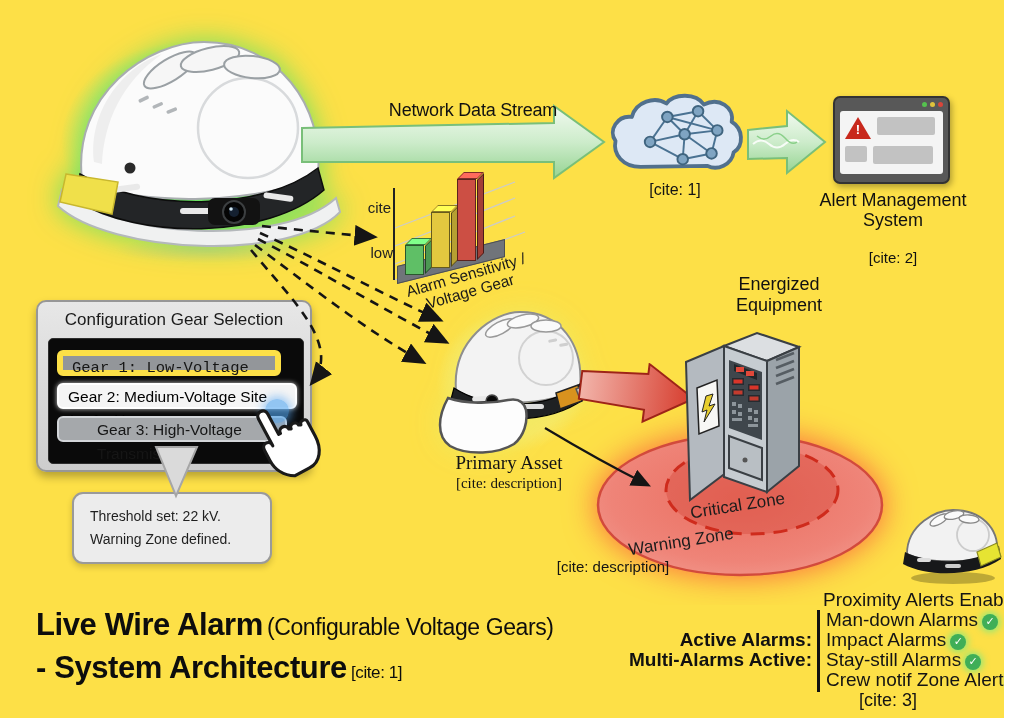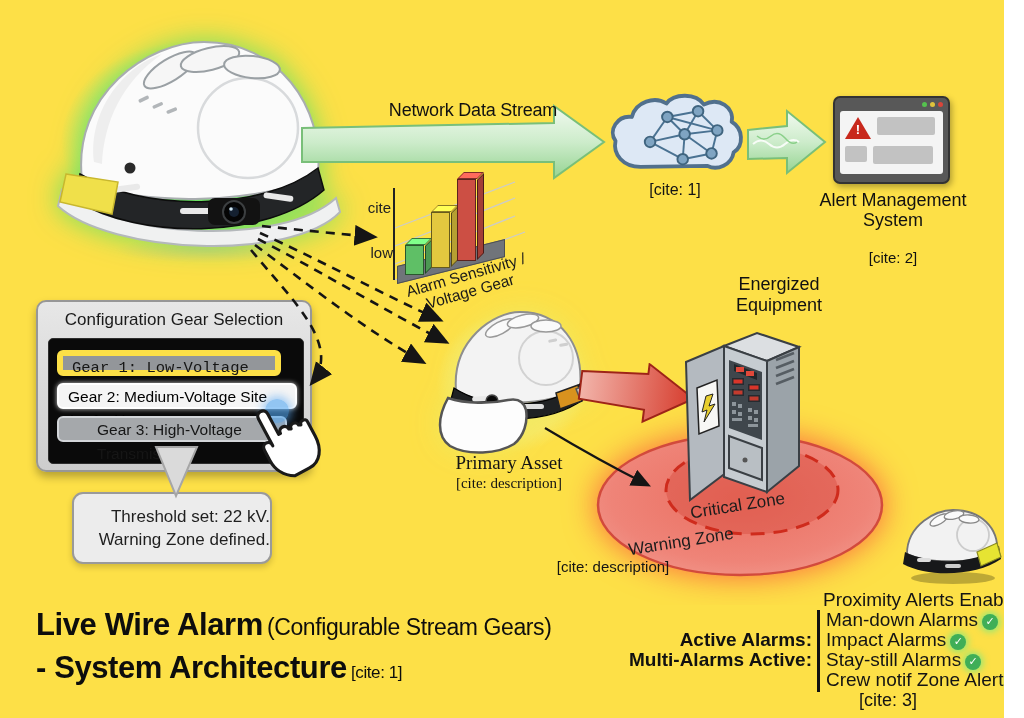--- a/index.html
+++ b/index.html
@@ -66,21 +66,21 @@
   .gear-2{left:8px;top:77px;width:230px;background:#a5a8ab;border:2px solid #d3d6d9;padding-left:38px;}
 
   .blue-tap{left:265px;top:399px;width:24px;height:24px;border-radius:50%;
     background:rgba(80,165,240,.6);box-shadow:0 0 8px 3px rgba(90,170,245,.55);}
   .hand{left:252px;top:394px;transform:rotate(-28deg);}
 
   
   .tooltip{left:72px;top:492px;width:200px;height:72px;background:#ececec;border:2px solid #9a9a9a;
     border-radius:11px;box-sizing:border-box;box-shadow:0 3px 6px rgba(0,0,0,.18);
     display:flex;flex-direction:column;justify-content:center;}
-  .tooltip div{text-align:right;font-size:17px;line-height:23px;color:#1f1f1f;padding-left:16px;}
+  .tooltip div{text-align:left;font-size:14px;line-height:23px;color:#1f1f1f;padding-left:16px;}
 
   
   .asset-label{left:423px;top:452px;width:172px;font-family:Liberation Serif, serif;}
   .asset-label .l1{font-size:19px;color:#141414;}
   .asset-label .l2{font-size:15px;margin-top:1px;}
   .equip-label{left:714px;top:274px;width:130px;font-size:18px;line-height:21px;color:#111;}
 
   
   .zone-label{font-size:17px;color:#1c1c1c;white-space:nowrap;}
   .crit-label{left:690px;top:496px;transform:rotate(-9deg);}
@@ -386,21 +386,21 @@
     <span>Stay-still Alarms</span><span class="check">✓</span>
   </div>
   <div class="alarm-item ai-3 nosel">
     <span>Crew notif Zone Alert</span><span class="check faded">✓</span>
   </div>
   <div class="abs center alarm-cite nosel">[cite: 3]</div>
 
   <div class="abs main-title nosel">
     <div>
       <span class="t-bold">Live Wire Alarm</span>
-      <span class="t-reg">(Configurable Stream Gears)</span>
+      <span class="t-reg">(Configurable Voltage Gears)</span>
     </div>
     <div>
       <span class="t-bold">- System Architecture</span>
       <span class="t-cite">[cite: 1]</span>
     </div>
   </div>
 
   <svg class="abs overlay" width="1024" height="718" viewBox="0 0 1024 718">
     <defs>
       <marker id="ah" markerWidth="10" markerHeight="9" refX="7.5" refY="4" orient="auto">

